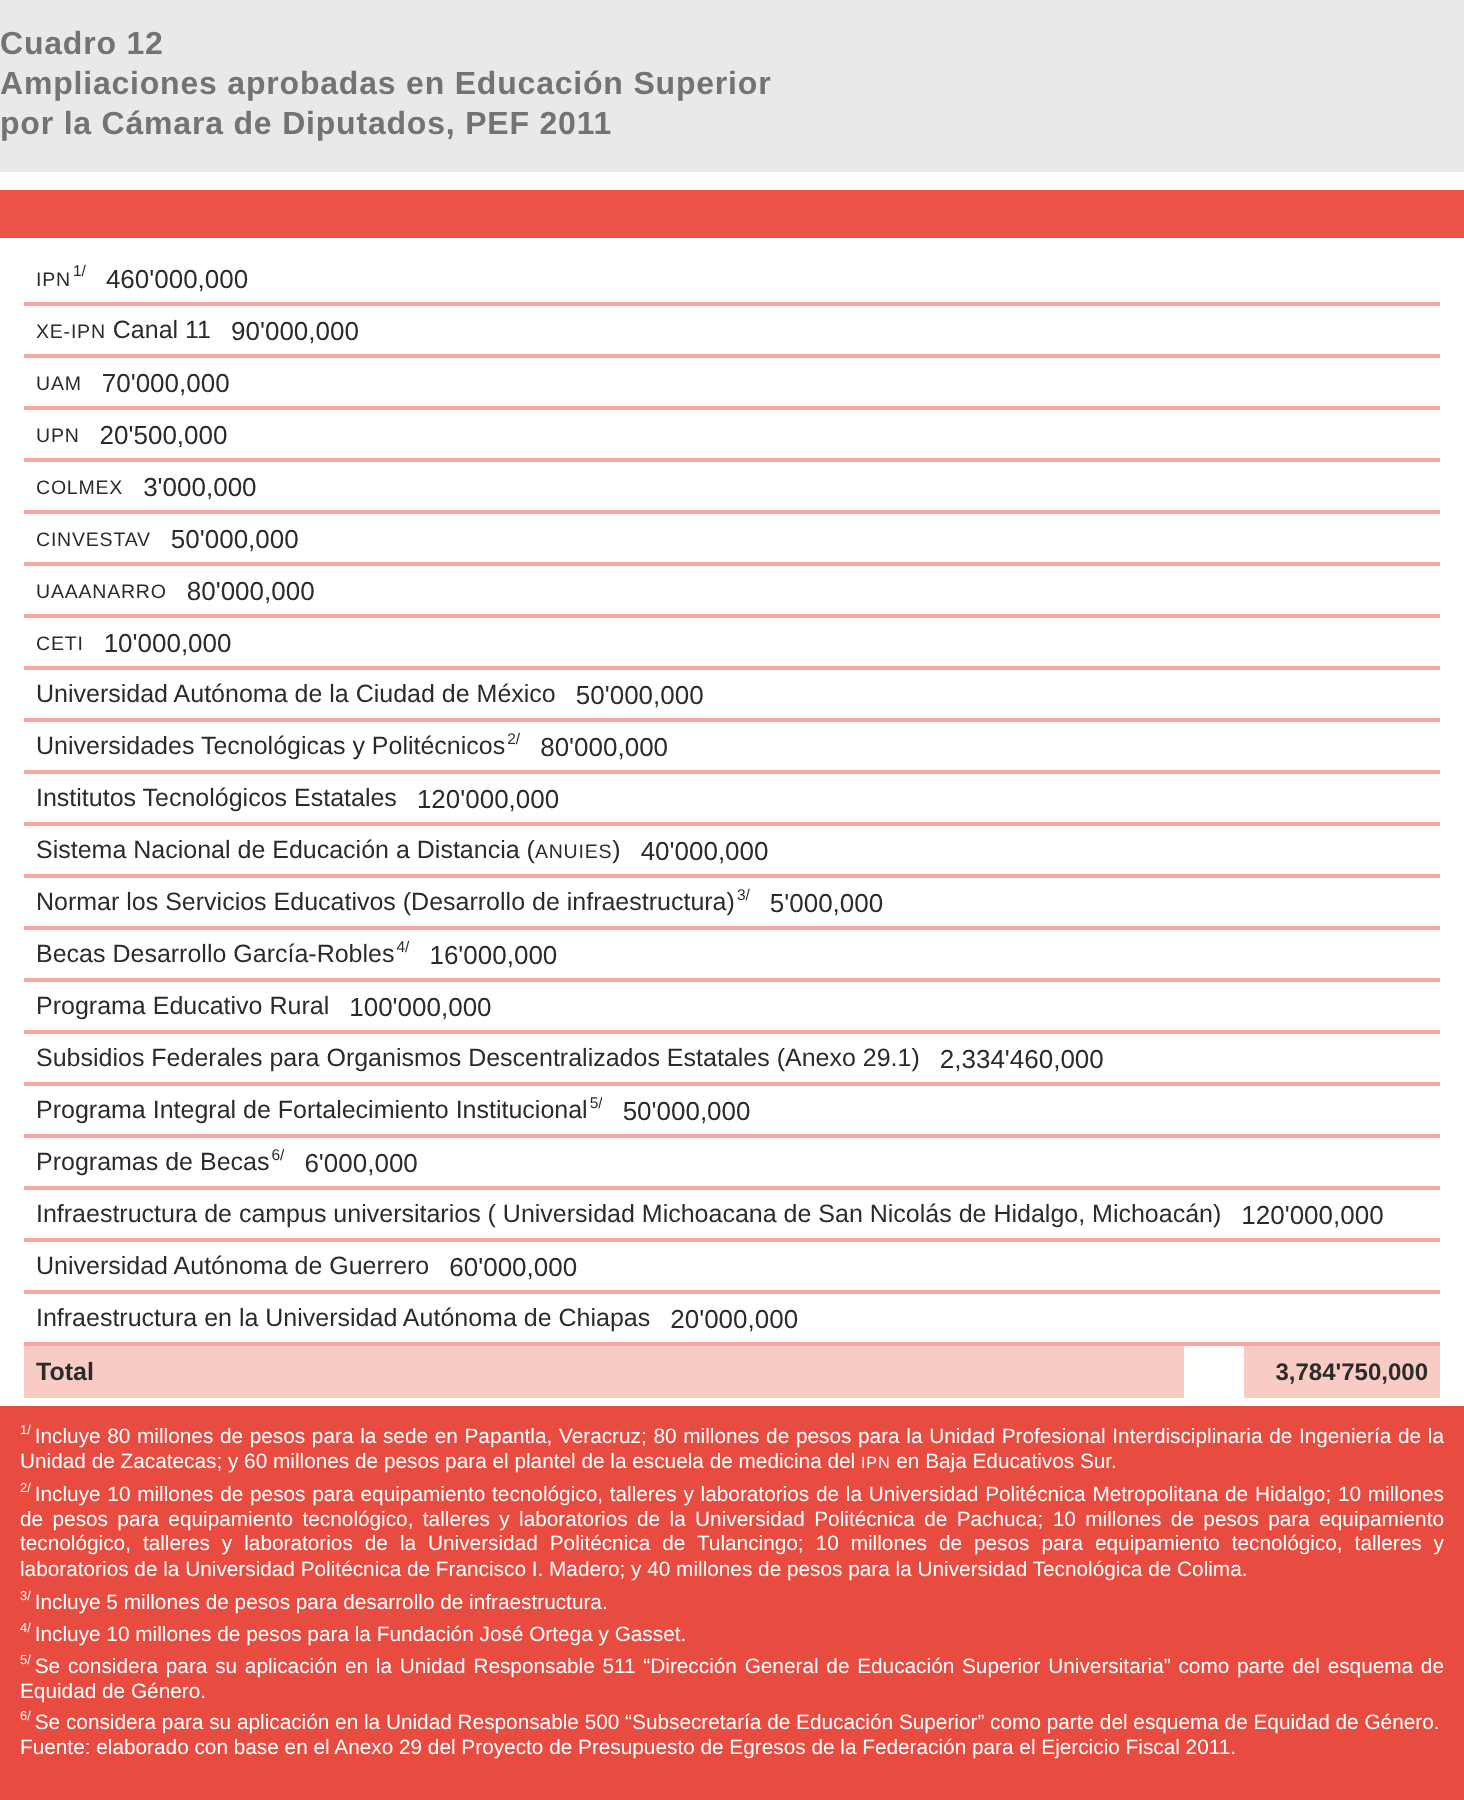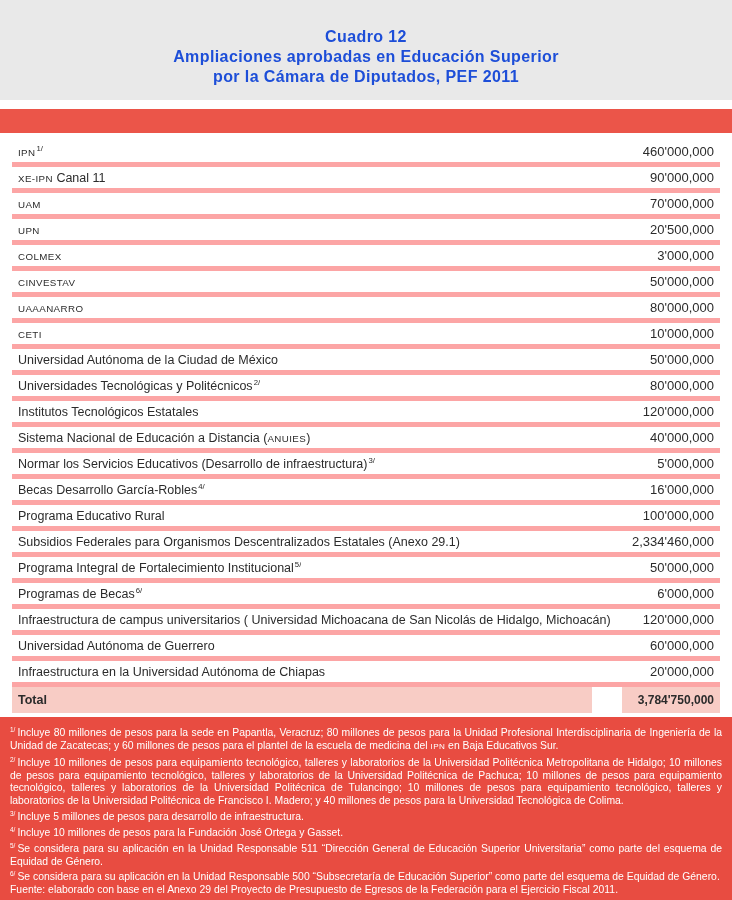--- a/index.html
+++ b/index.html
@@ -1,29 +1,29 @@
 <!DOCTYPE html>
 <html lang="es"><head>
 <meta charset="utf-8">
 <style>
   * { margin:0; padding:0; box-sizing:border-box; }
   html,body { width:732px; height:900px; background:#ffffff; }
   body { font-family:"Liberation Sans", sans-serif; color:#2b2b2b; }
   .page { width:732px; height:900px; display:flex; flex-direction:column; overflow:hidden; }
 
   .title-block {
-    background:#e9e9e9; color:#1d4ed8; text-align:center; font-weight:bold;
-    font-size:16px; line-height:20px; padding:27px 0 13px; letter-spacing:0.4px;
+    background:#e9e9e9; color:#737373; text-align:left; font-weight:bold;
+    font-size:16px; line-height:20px; padding:13px 0 13px; letter-spacing:0.4px;
   }
   .header-bar { background:#eb5549; height:24px; margin-top:9px; flex:0 0 auto; }
 
   .table { margin:8px 12px 0; }
   .row {
-    display:flex; align-items:center; justify-content:space-between;
-    height:26px; border-bottom:5px solid #fca5a5; padding:0 6px;
+    display:flex; align-items:center; 
+    height:26px; border-bottom:2px solid #fca5a5; padding:0 6px;
   }
   .label { font-size:12.5px; white-space:nowrap; overflow:hidden; }
   .amount { font-size:13px; white-space:nowrap; padding-left:10px; }
   .sc { font-size:0.78em; letter-spacing:0.4px; }
   sup { font-size:0.62em; vertical-align:super; margin-left:1px; }
 
   .total-row { display:flex; margin:0 12px; height:26px; font-weight:bold; flex:0 0 auto;gap:12px; }
   .total-label { flex:1; background:#f8ccc5; display:flex; align-items:center; padding-left:6px; font-size:12.5px; }
   .total-gap { width:6px; background:#ffffff; }
   .total-amount { width:98px; background:#f8ccc5; display:flex; align-items:center; justify-content:flex-end; padding-right:6px; font-size:12px; }

